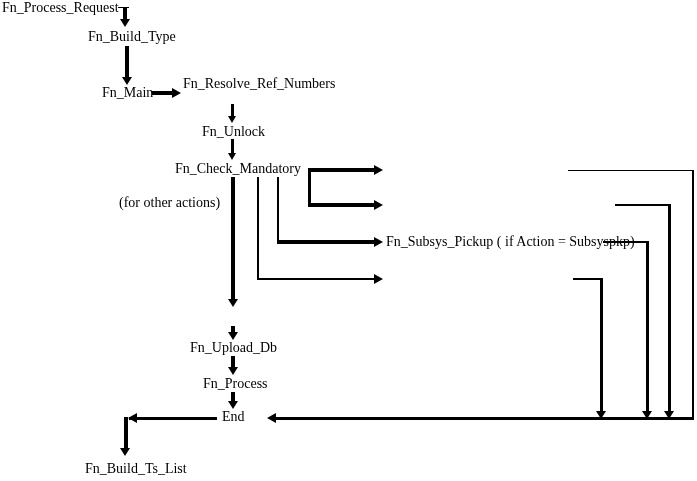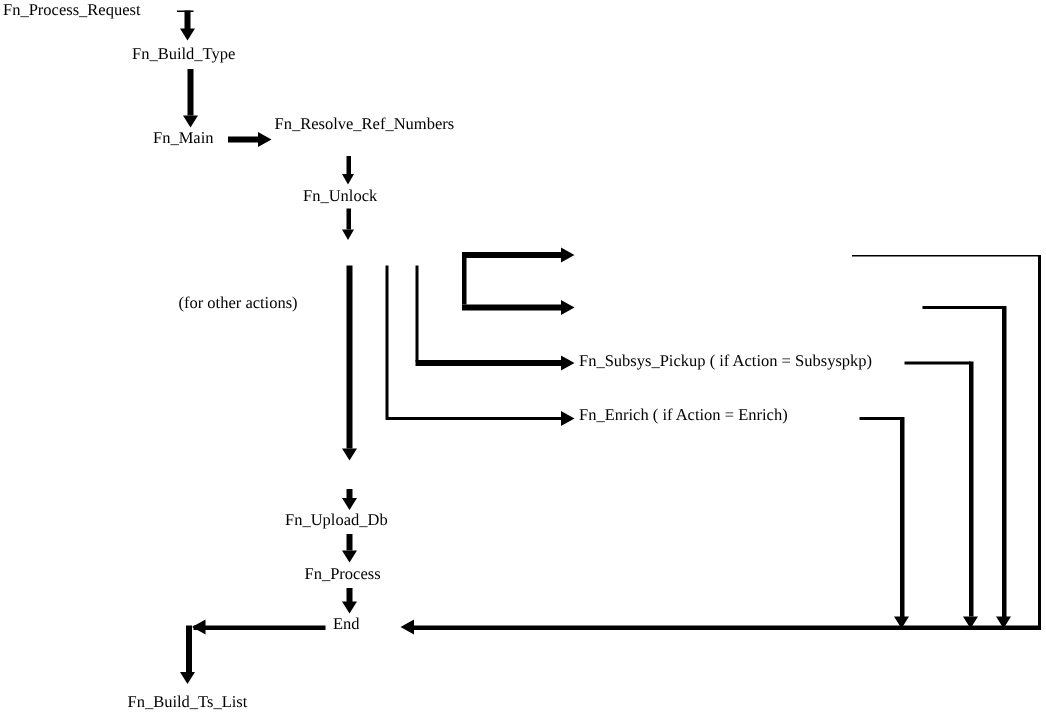--- a/index.html
+++ b/index.html
@@ -4,21 +4,21 @@
 <style>
   :root { --line:#000000; --bg:#ffffff; --text:#000000; }
   html,body { margin:0; padding:0; background:var(--bg); }
   .canvas {
     position:relative; width:697px; height:481px;
     background:var(--bg); overflow:hidden;
     font-family:"Liberation Serif","DejaVu Serif",serif;
   }
   .node {
     position:absolute; color:var(--text);
-    font-size:11px; line-height:13px; white-space:nowrap;
+    font-size:14px; line-height:13px; white-space:nowrap;
   }
   .ln { position:absolute; background:var(--line); }
   .ah { position:absolute; width:0; height:0; }
   
   .ad { border-left:5.5px solid transparent; border-right:5.5px solid transparent; border-top:8px solid var(--line); }
   
   .ads { border-left:4.5px solid transparent; border-right:4.5px solid transparent; border-top:7px solid var(--line); }
   
   .ar { border-top:5px solid transparent; border-bottom:5px solid transparent; border-left:9px solid var(--line); }
   
@@ -27,23 +27,23 @@
 </head>
 <body>
 
 <div class="canvas">
 
   <span class="node" style="left:2px;top:1px">Fn_Process_Request</span>
   <span class="node" style="left:88px;top:30px">Fn_Build_Type</span>
   <span class="node" style="left:102px;top:86px">Fn_Main</span>
   <span class="node" style="left:183px;top:77px">Fn_Resolve_Ref_Numbers</span>
   <span class="node" style="left:202px;top:125px">Fn_Unlock</span>
+  <span class="node" style="left:175px;top:162px">Fn_Check_Mandatory</span>
   <span class="node" style="left:119px;top:196px">(for other actions)</span>
   <span class="node" style="left:386px;top:235px">Fn_Subsys_Pickup ( if Action = Subsyspkp)</span>
-  <span class="node" style="left:386px;top:271px">Fn_Enrich ( if Action = Enrich)</span>
   <span class="node" style="left:190px;top:341px">Fn_Upload_Db</span>
   <span class="node" style="left:203px;top:377px">Fn_Process</span>
   <span class="node" style="left:222px;top:410px">End</span>
   <span class="node" style="left:85px;top:462px">Fn_Build_Ts_List</span>
 
   <div class="ln" style="left:118px;top:6.5px;width:11px;height:1.5px"></div>
   <div class="ln" style="left:123px;top:7px;width:4px;height:13px"></div>
   <div class="ah ad" style="left:119.5px;top:19px"></div>
 
   <div class="ln" style="left:125px;top:46px;width:4px;height:31px"></div>

